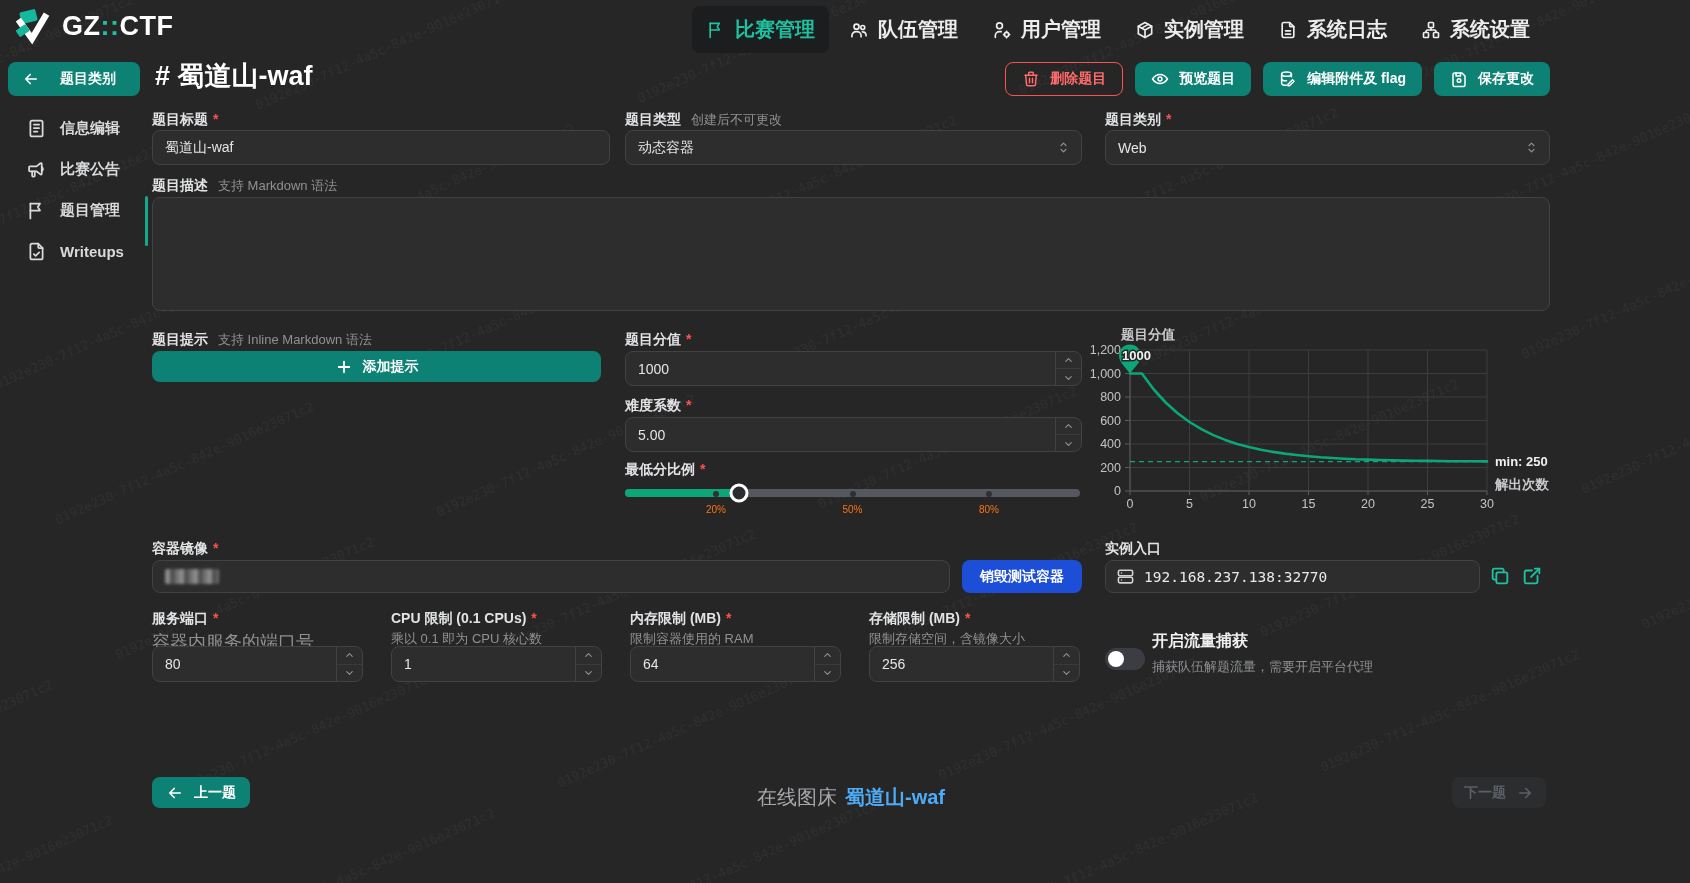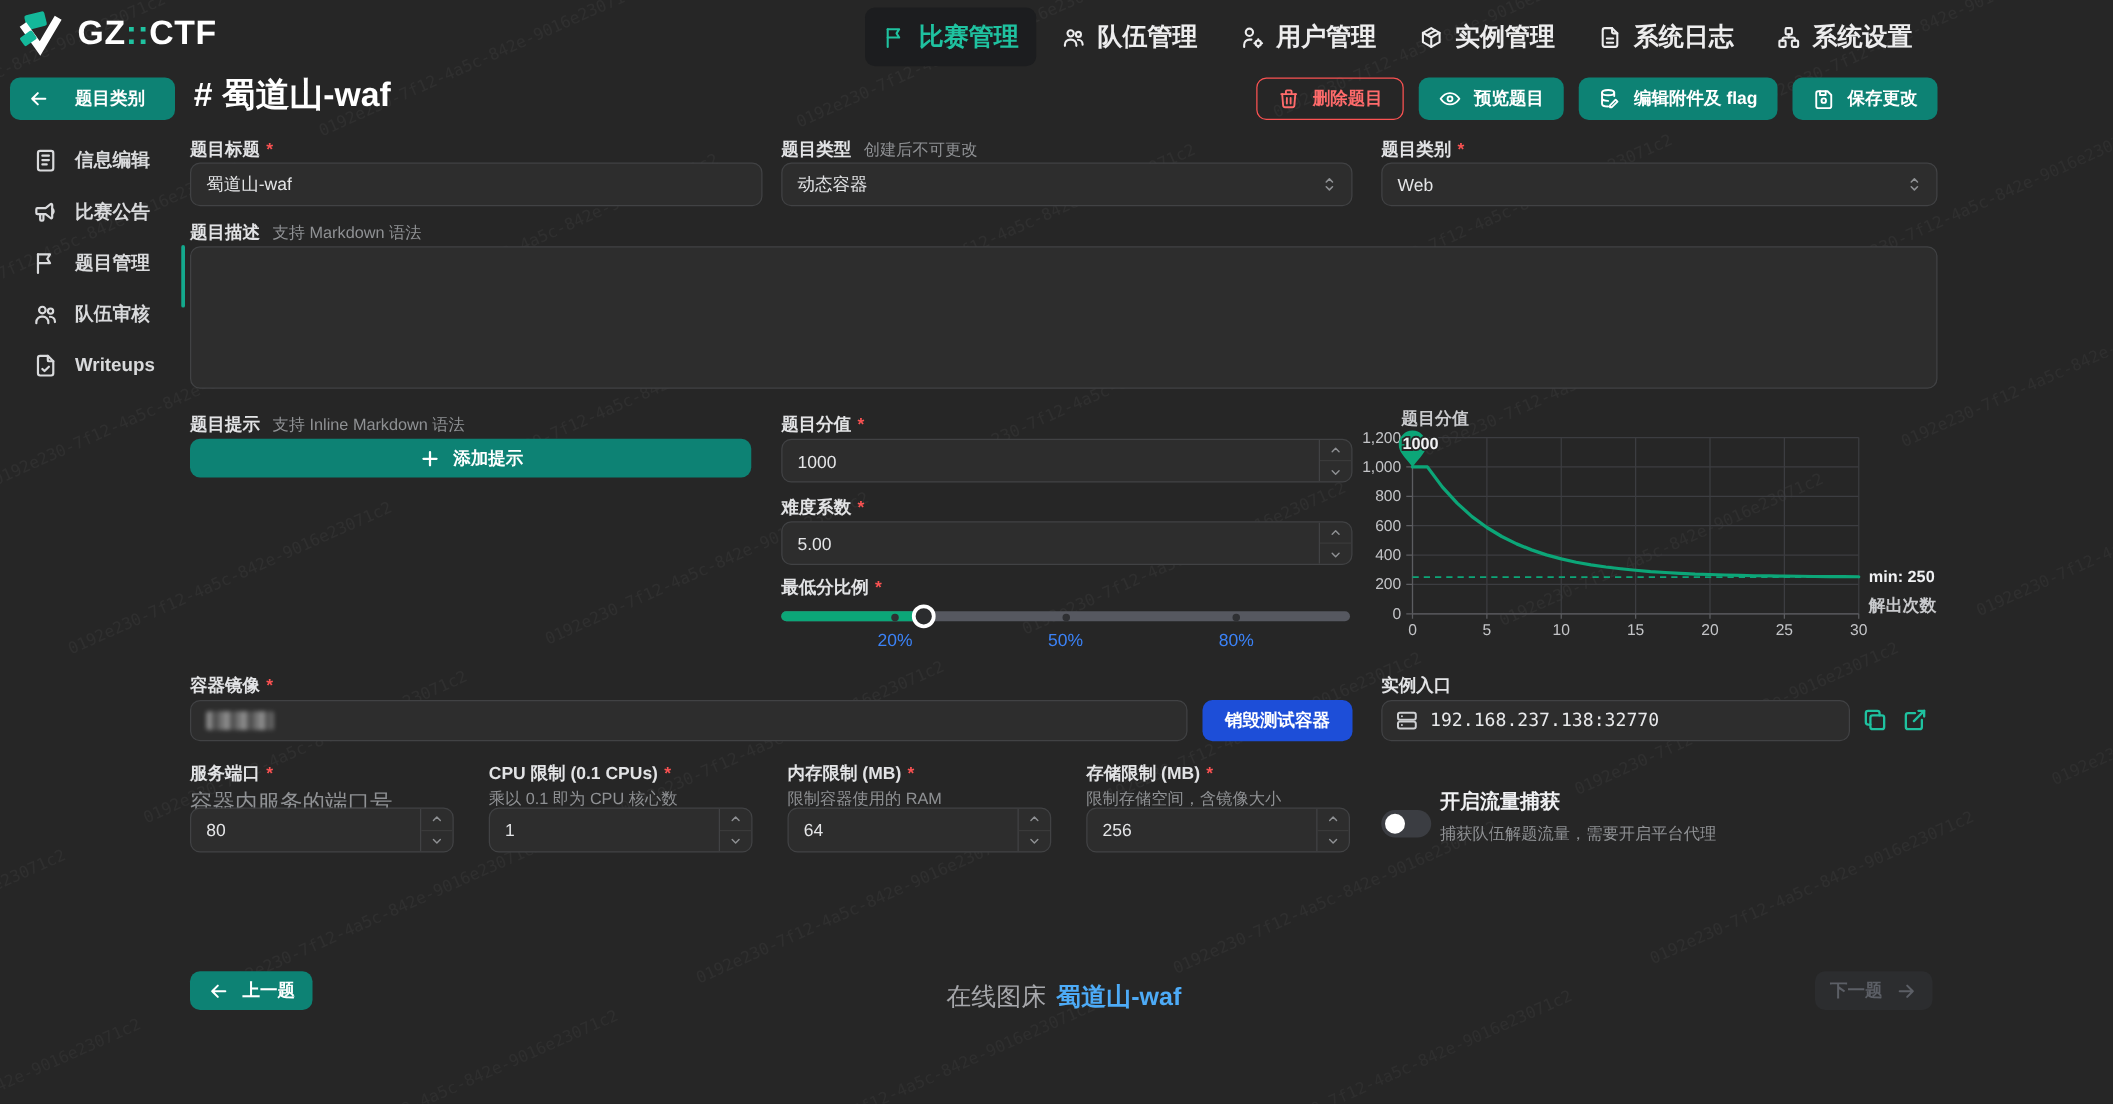--- a/index.html
+++ b/index.html
@@ -51,21 +51,21 @@
   .side-item{display:flex;align-items:center;gap:13px;height:41px;padding-left:26px;font-size:15px;font-weight:600;color:#d9dadc;cursor:pointer}
   .side-item .ic{width:21px;height:21px}
   .side-indicator{position:absolute;left:145px;top:88px;width:3px;height:50px;background:#14a98d;border-radius:2px}
 
   
   .slider{position:absolute;left:625px;top:480px;width:455px;height:42px}
   .slider .track{position:absolute;left:0;top:9px;width:100%;height:8px;border-radius:4px;background:#565860}
   .slider .fill{position:absolute;left:0;top:9px;height:8px;border-radius:4px 0 0 4px;background:#0ca678}
   .slider .thumb{position:absolute;top:13px;width:19px;height:19px;border-radius:50%;background:#2b2c2e;border:3px solid #fff;transform:translate(-50%,-50%);cursor:grab}
   .slider .dot{position:absolute;top:11px;width:6px;height:6px;border-radius:50%;background:#2f3033;transform:translateX(-50%)}
-  .slider .mark-label{position:absolute;top:24px;transform:translateX(-50%);font-size:14px;color:#3b82f6}
+  .slider .mark-label{position:absolute;top:24px;transform:translateX(-50%);font-size:10px;color:#f97316}
 
   
   #score-chart{position:absolute;left:1085px;top:326px}
   #score-chart .tick{fill:#c3c4c7;font-size:12.5px}
   #score-chart .minlabel{fill:#f0f1f3;font-size:13px;font-weight:700}
   #score-chart .charttitle{fill:#c9cacd;font-size:13.5px;font-weight:600}
 
   
   .entry-box{position:absolute;display:flex;align-items:center;gap:9px;background:#2d2d2d;border:1px solid #414244;border-radius:8px;padding:0 10px;font-family:"DejaVu Sans Mono",monospace;font-size:14.5px;color:#e8e9eb}
   .entry-box .ic{color:#cfd1d4;width:19px;height:19px}
@@ -265,29 +265,20 @@
         <path d="M12 8.5l4.5-3.6a.9.9 0 0 1 1.5.7v11.3a.9.9 0 0 1-1.5.7L12 14H4.5a1 1 0 0 1-1-1V9.5a1 1 0 0 1 1-1H12z"></path>
       </svg>
     <span>比赛公告</span>
   </div>
   <div class="side-item">
     <svg class="ic" viewBox="0 0 24 24" fill="none" stroke="currentColor" stroke-width="2" stroke-linecap="round" stroke-linejoin="round">
         <path d="M5 21V4"></path>
         <path d="M5 4h11l-2.5 4 2.5 4H5"></path>
       </svg>
     <span>题目管理</span>
-  </div>
-  <div class="side-item">
-    <svg class="ic" viewBox="0 0 24 24" fill="none" stroke="currentColor" stroke-width="2" stroke-linecap="round" stroke-linejoin="round">
-        <circle cx="9" cy="8" r="3"></circle>
-        <path d="M3.5 20v-1a5 5 0 0 1 5-5h1a5 5 0 0 1 5 5v1"></path>
-        <circle cx="16.5" cy="9" r="2.4"></circle>
-        <path d="M16 14.2a4.5 4.5 0 0 1 4.5 4.3v.5"></path>
-      </svg>
-    <span>队伍审核</span>
   </div>
   <div class="side-item">
     <svg class="ic" viewBox="0 0 24 24" fill="none" stroke="currentColor" stroke-width="2" stroke-linecap="round" stroke-linejoin="round">
         <path d="M14 3v4a1 1 0 0 0 1 1h4"></path>
         <path d="M17 21H7a2 2 0 0 1-2-2V5a2 2 0 0 1 2-2h7l5 5v11a2 2 0 0 1-2 2z"></path>
         <path d="M9 15l2 2 4-4"></path>
       </svg>
     <span>Writeups</span>
   </div>
   <div class="side-indicator"></div>

